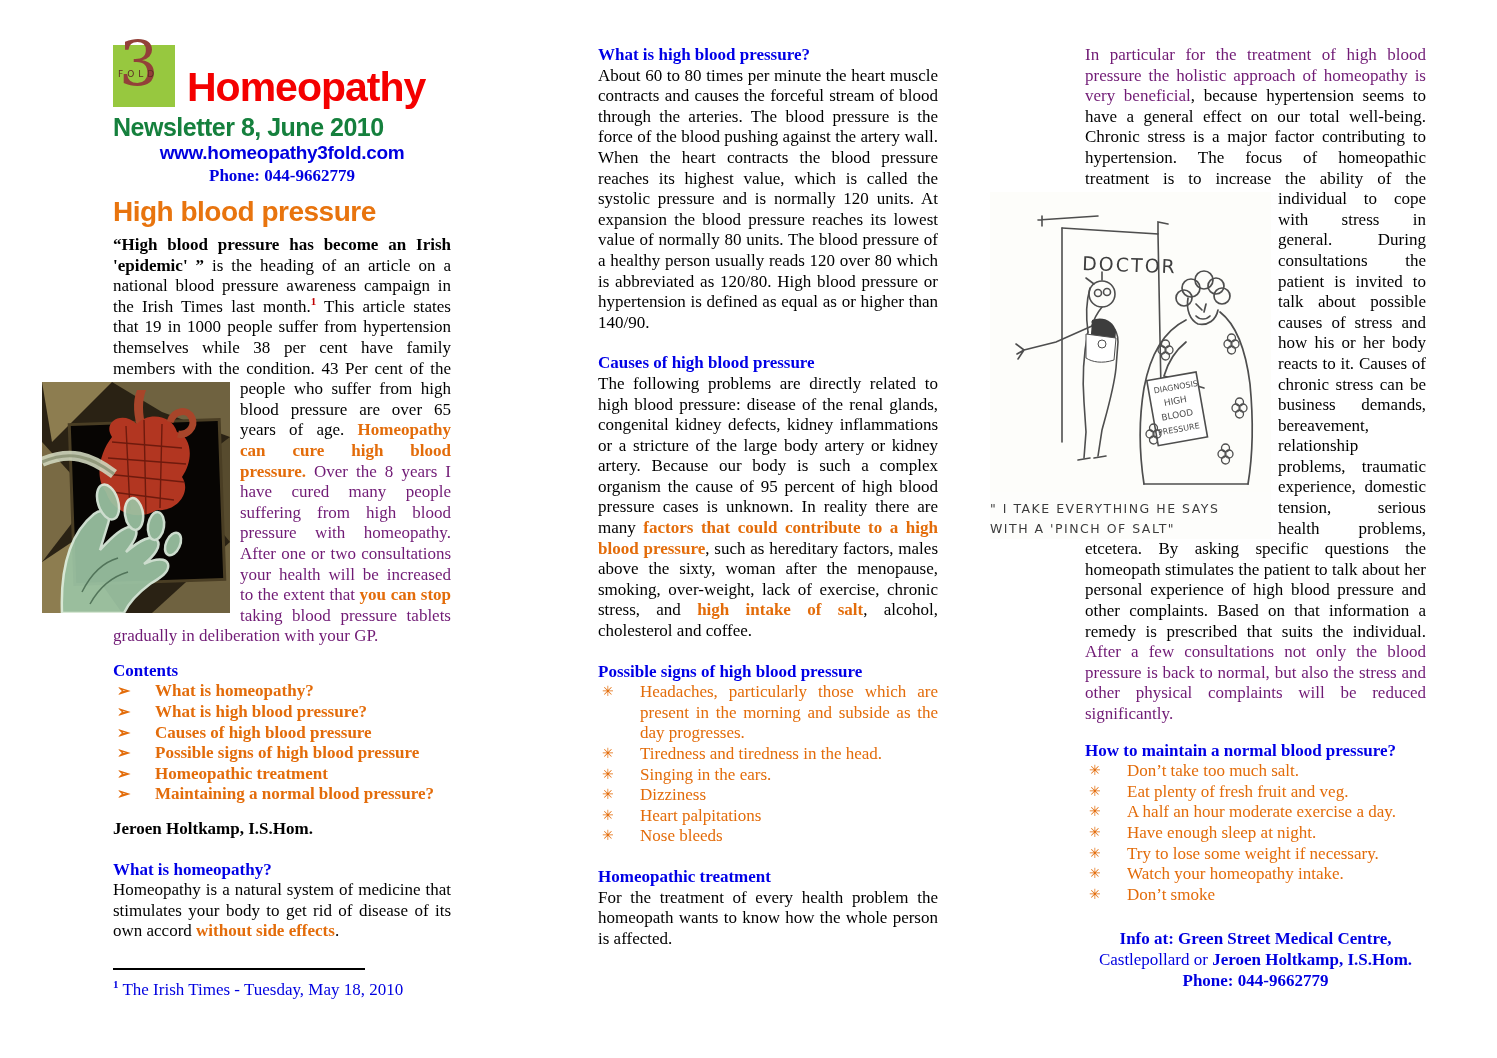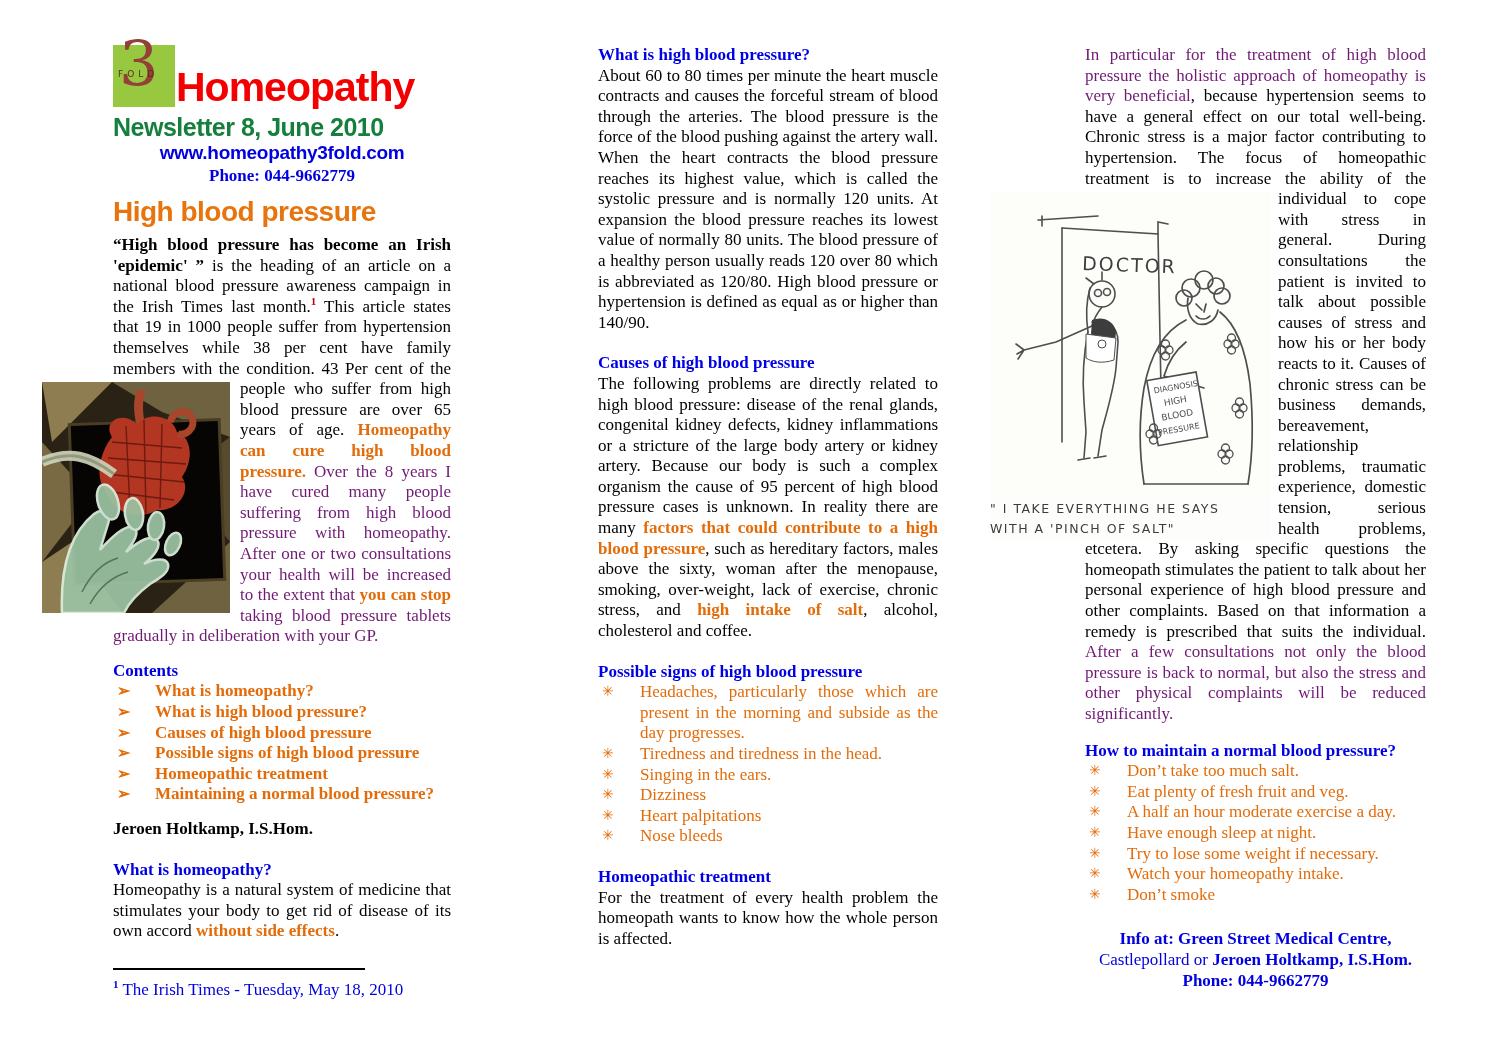--- a/index.html
+++ b/index.html
@@ -18,21 +18,21 @@
   .logo .three{
     position:absolute;left:6px;top:-12px;font-family:"DejaVu Serif",serif;
     font-size:62px;font-weight:normal;color:#934039;line-height:1;
   }
   .logo .fold{
     position:absolute;left:5px;top:24px;font-family:"DejaVu Sans",sans-serif;
     font-size:9px;font-weight:normal;letter-spacing:4px;color:#5d2d22;
   }
   .brand{
     font-family:"Liberation Sans",sans-serif;font-size:41px;font-weight:bold;
-    color:#f40000;line-height:.95;margin-left:1px;letter-spacing:-1px;
+    color:#f40000;line-height:.95;margin-left:12px;letter-spacing:-1px;
   }
   .newsletter{
     font-family:"Liberation Sans",sans-serif;font-size:25px;color:#15803d;
     margin-top:6px;letter-spacing:-0.5px;font-weight:bold;
   }
   .website{
     text-align:center;font-family:"Liberation Sans",sans-serif;font-weight:bold;
     font-size:19px;color:#0000e0;letter-spacing:-0.3px;
   }
   .phoneline{

